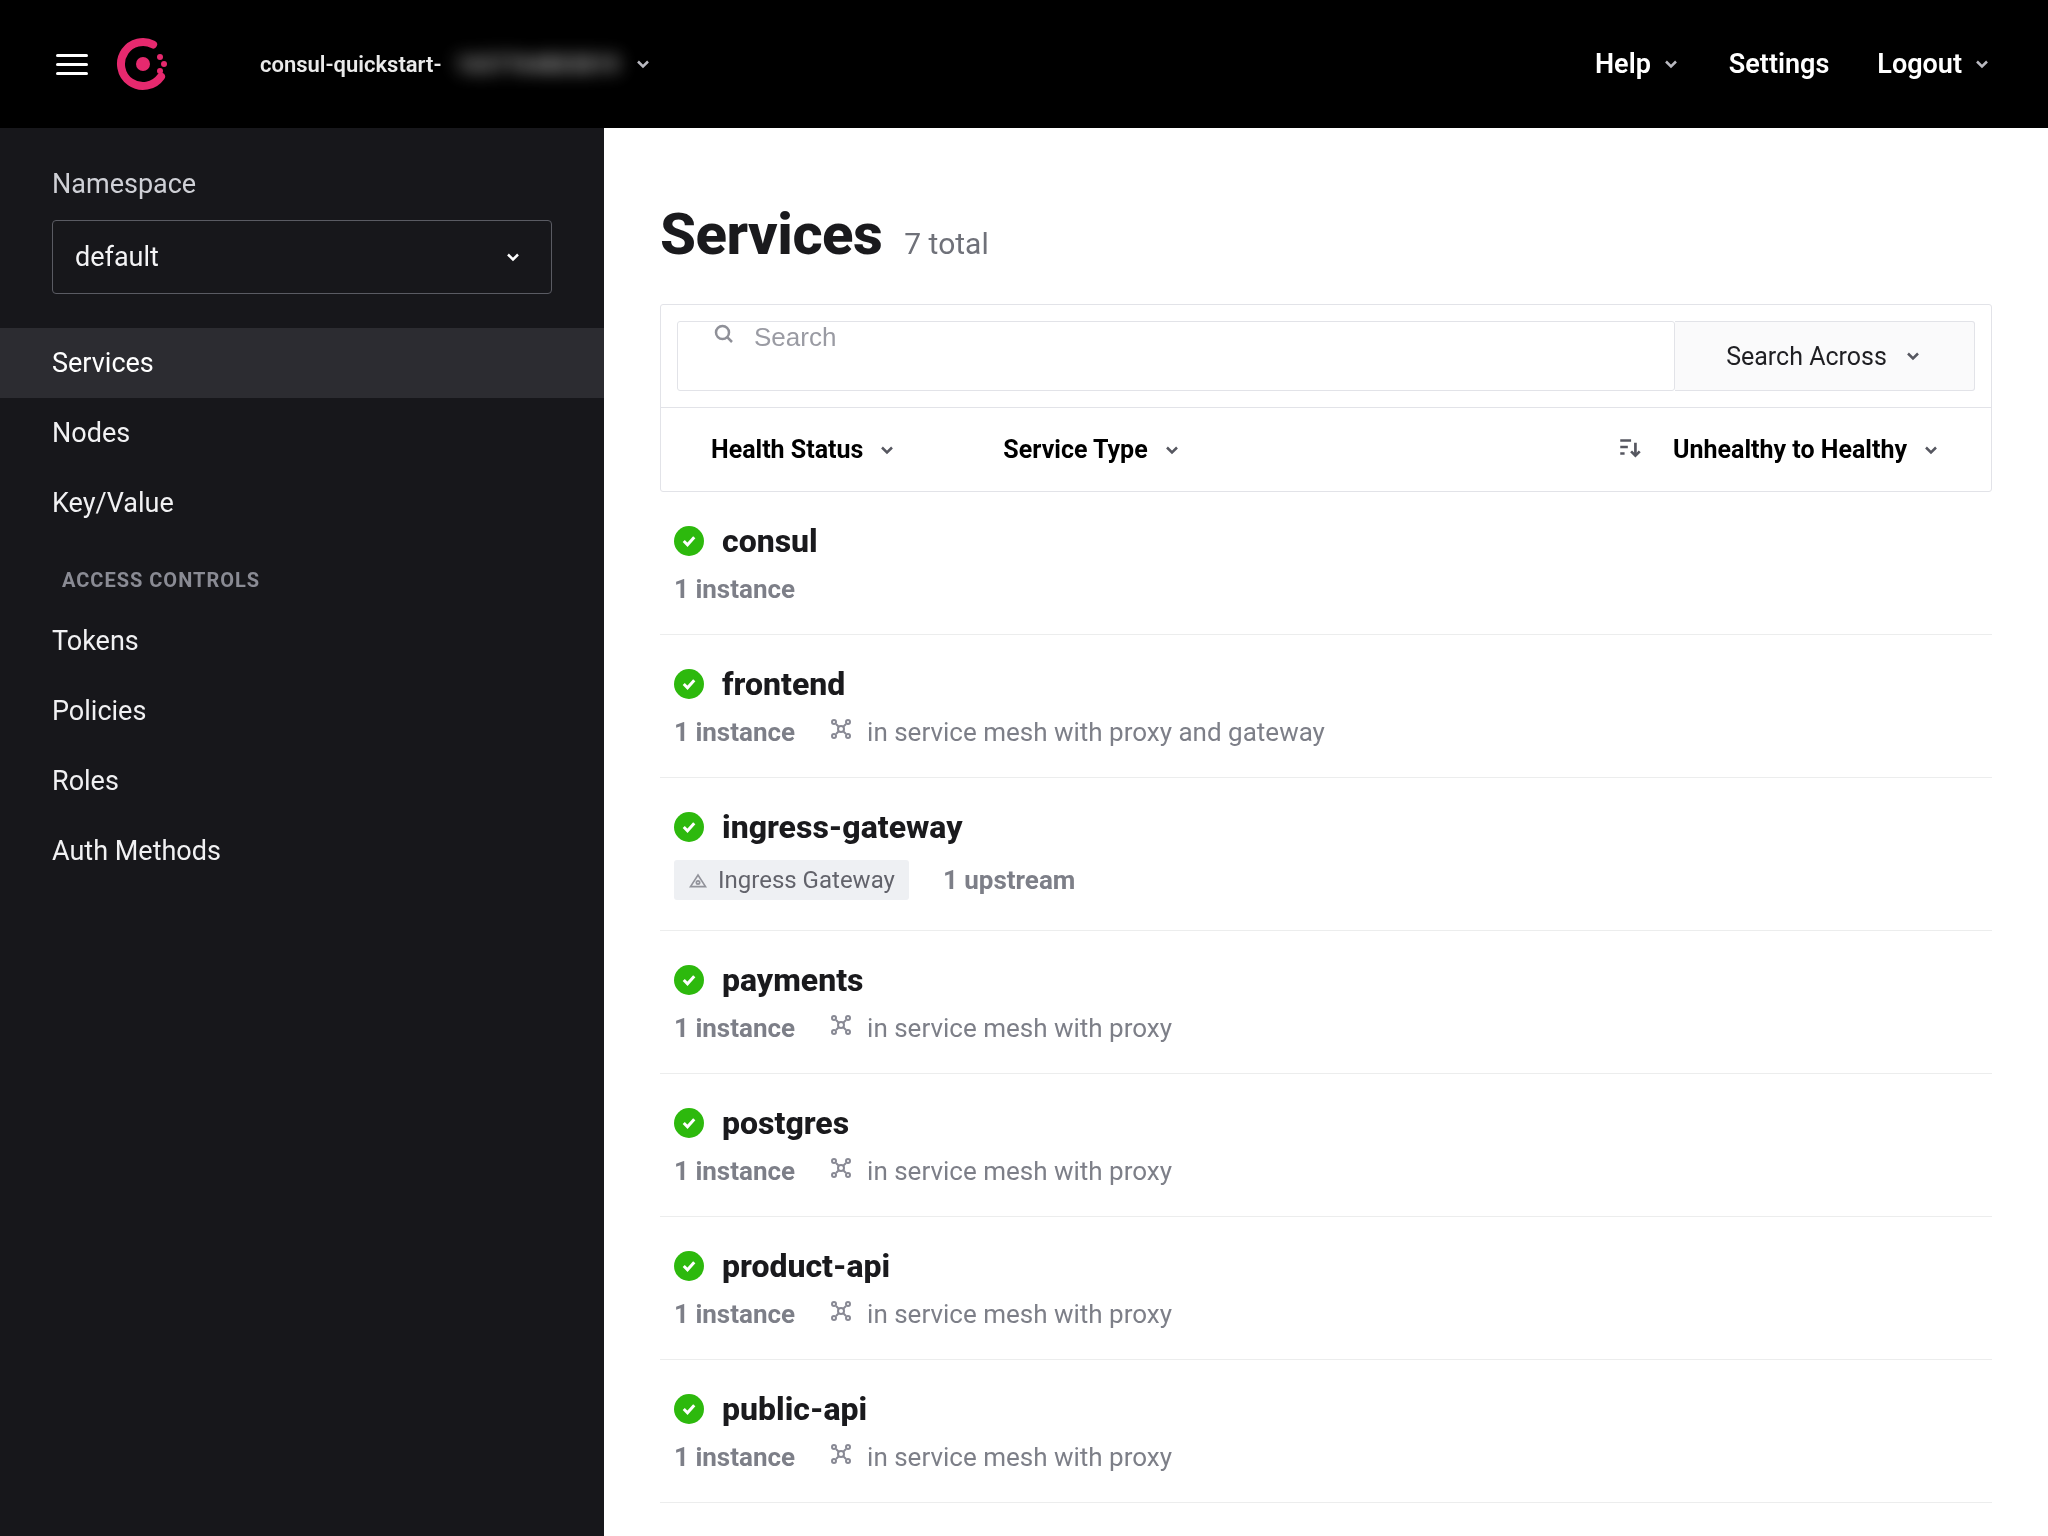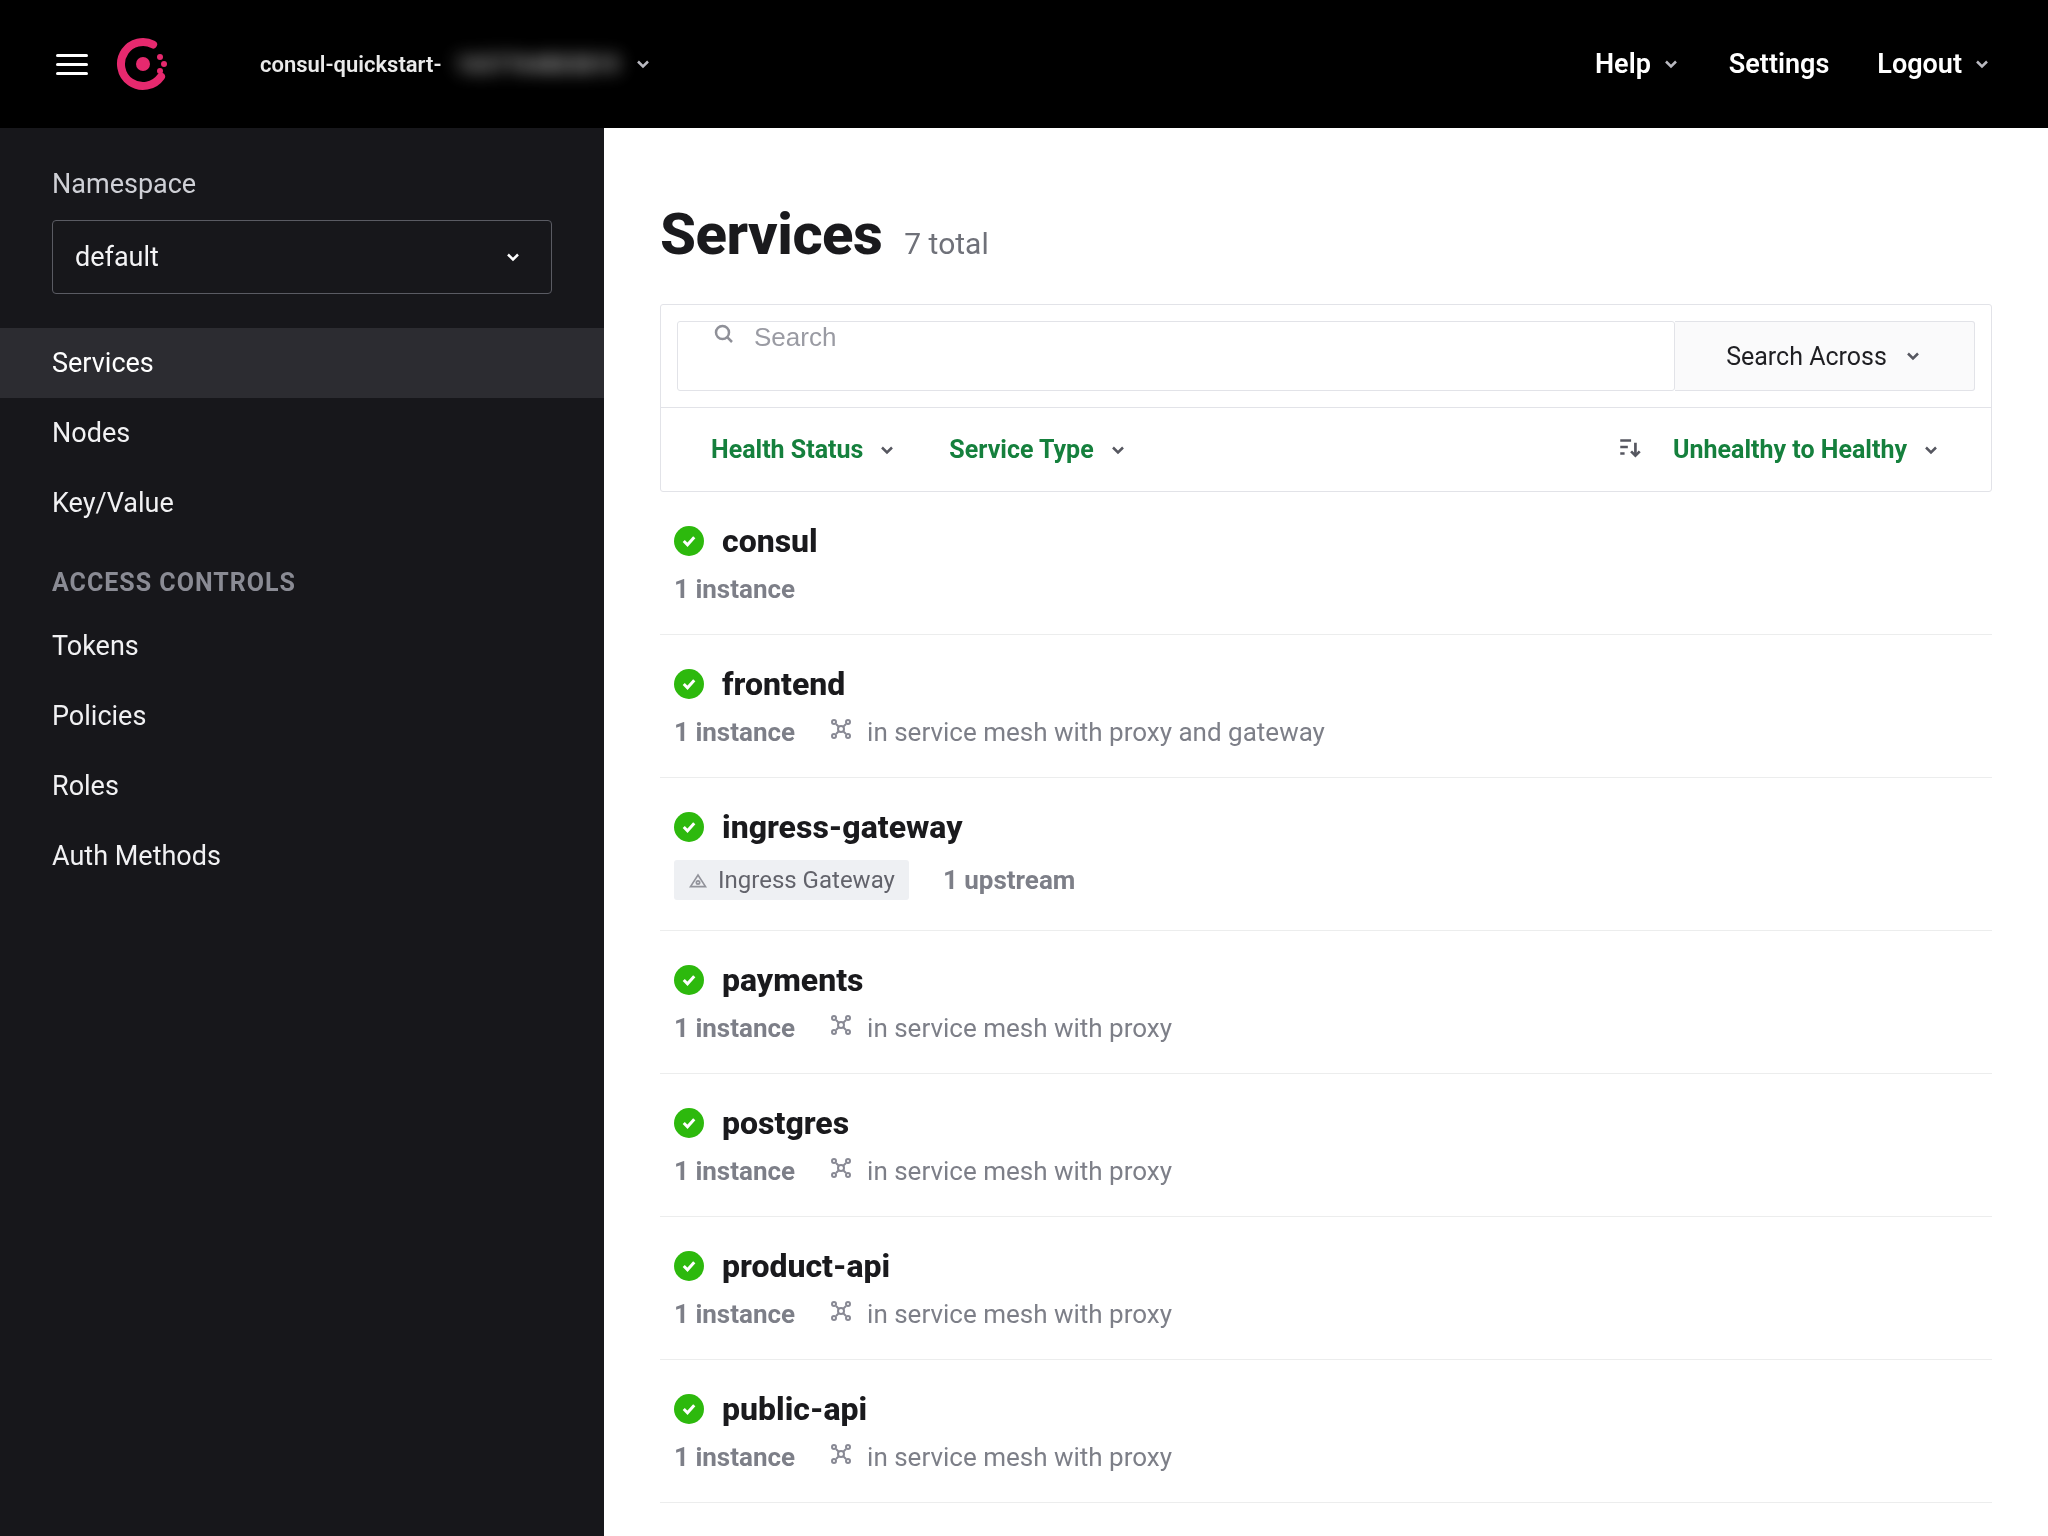--- a/index.html
+++ b/index.html
@@ -58,21 +58,21 @@
     cursor:pointer;
   }
   .side-item {
     height:70px; display:flex; align-items:center;
     padding:0 52px; font-size:27px; color:#f1f1f3;
     cursor:pointer;
   }
   .side-item.active { background:#2c2c31; color:#fff; }
   .side-section-label {
     padding: 30px 52px 14px 52px;
-    font-size:25px; letter-spacing:1px; color:#8a8b94; font-weight:700;
+    font-size:20px; letter-spacing:1px; color:#8a8b94; font-weight:700;margin-left:10px;
   }
 
   
   .main {
     flex:1;
     padding: 72px 56px 0 56px;
     overflow:auto;
   }
   .page-title-row { display:flex; align-items:baseline; gap:22px; margin-bottom:36px; }
   .page-title { font-size:58px; font-weight:800; color:#1a1a1d; letter-spacing:-0.5px;}
@@ -106,22 +106,22 @@
     margin:16px 16px 16px 0;
     border-radius:0 3px 3px 0;
     background:#fafafb;
     cursor:pointer;
   }
   .toolbar-row2 {
     display:flex; align-items:center;
     height:84px;
     border-top:1px solid #e2e3e8;
     padding:12px 50px;
-    gap:52px;
-    font-size:25px; font-weight:700; color:#15803d;
+    gap:106px;
+    font-size:25px; font-weight:700; color:#000000;
   }
   .filter { display:flex; align-items:center; gap:14px; cursor:pointer; }
   .sort-group { margin-left:auto; display:flex; align-items:center; gap:30px; }
   .sort-icon { color:#5a5b63; }
 
   
   .svc-list { }
   .svc-row {
     border-bottom:1px solid #eceded;
     padding:30px 16px 30px 14px;

